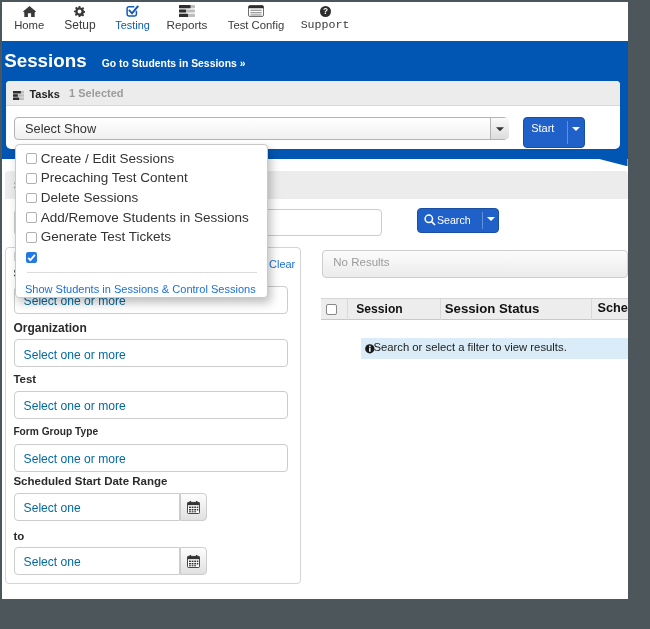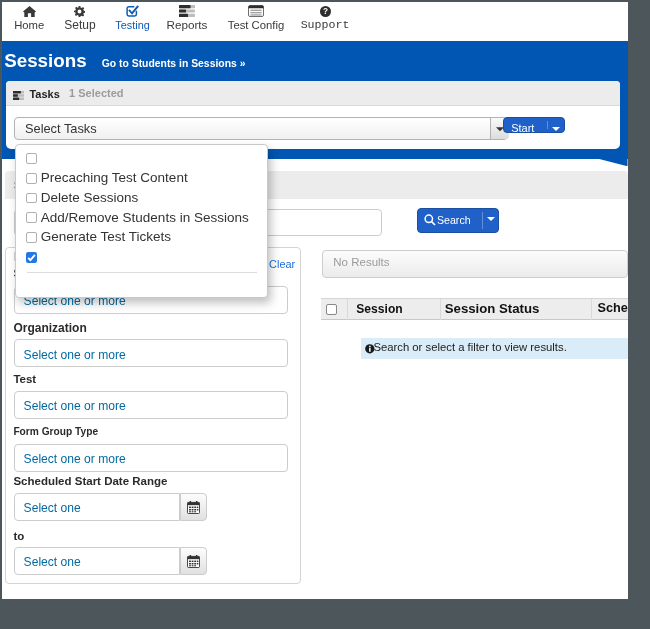--- a/index.html
+++ b/index.html
@@ -14,21 +14,21 @@
   
   .tpanel { left:2px; top:80.5px; width:625.5px; height:78px; background:#0056b2; }
   .ttail { left:596px; top:158.5px; width:31.5px; height:7.8px; background:#0056b2; clip-path:polygon(4% 0, 100% 0, 100% 100%); }
   .tinner { left:5.5px; top:80.5px; width:614px; height:68.5px; background:#fff; border-radius:4px 4px 5px 5px; }
   .thead { left:5.5px; top:80.5px; width:614px; height:25.5px; background:#ececec; border-bottom:1px solid #d8d8d8; border-radius:4px 4px 0 0; }
   .combo { left:14px; top:117px; width:494px; height:23px; border:1px solid #b3b3b3; border-radius:4px; background:linear-gradient(#ffffff,#f0f0f0); }
   .ccaret { position:absolute; left:474.6px; top:0; width:19.4px; height:21px; border-left:1px solid #b3b3b3; background:linear-gradient(#fafafa,#dcdcdc); border-radius:0 3px 3px 0; }
   .car { width:0; height:0; border-left:4px solid transparent; border-right:4px solid transparent; border-top:4.8px solid #333; position:absolute; left:50%; top:50%; transform:translate(-50%,-45%); }
   .wcar { width:0; height:0; border-left:4px solid transparent; border-right:4px solid transparent; border-top:4.6px solid #fff; position:absolute; }
   .btnb { background:#1f60c9; border:1px solid #1a4fa0; border-radius:4px; }
-  .start { left:503px; top:117px; width:61.5px; height:16px; }
+  .start { left:523px; top:117px; width:61.5px; height:31px; }
   .shead { left:5px; top:171px; width:622.5px; height:28.3px; background:#ececec; border-radius:4px 4px 0 0; }
   .sinput { left:14px; top:209px; width:367.5px; height:27px; border:1px solid #ccc; border-radius:4px; background:#fff; }
   .sbtn { left:417px; top:208px; width:81.7px; height:25px; }
   
   .fpanel { left:4.5px; top:246.5px; width:296px; height:337.5px; border:1px solid #d4d4d4; border-radius:4px; background:#fff; }
   .flink { position:absolute; font-size:10.7px; line-height:1; color:#1a6fd8; }
   .flbl { position:absolute; left:13.4px; font-size:12px; line-height:1; font-weight:bold; color:#2b2b2b; white-space:nowrap; }
   .finput { position:absolute; left:14px; width:273.5px; height:28px; border:1px solid #ccc; border-radius:4px; background:#fff; }
   .ph { position:absolute; left:8.6px; top:8.3px; font-size:12.1px; line-height:1; color:#0369a1; white-space:nowrap; }
   .dinput { position:absolute; left:14px; width:166px; height:28px; border:1px solid #ccc; border-radius:4px 0 0 4px; background:#fff;padding-left:15px; }
@@ -103,21 +103,21 @@
       <rect x="0" y="3.3" width="11" height="2.4" rx="0.5" fill="#bdbdbd"></rect>
       <rect x="0" y="3.3" width="4.8" height="2.4" rx="0.3" fill="#2e2e2e"></rect>
       <rect x="0" y="6.6" width="11" height="2.4" rx="0.5" fill="#bdbdbd"></rect>
       <rect x="0" y="6.6" width="6.2" height="2.4" rx="0.3" fill="#2e2e2e"></rect>
     </g>
   </svg>
   <div class="abs" style="left:29.4px;top:89.2px;font-size:11px;line-height:1;font-weight:bold;color:#222;">Tasks</div>
   <div class="abs" style="left:69.1px;top:87.6px;font-size:11px;line-height:1;font-weight:bold;color:#9b9b9b;">1 Selected</div>
 
   <div class="abs combo">
-    <span style="position:absolute;left:10px;top:5px;font-size:12.8px;line-height:1;color:#333;">Select Tasks</span>
+    <span style="position:absolute;left:10px;top:5px;font-size:12.8px;line-height:1;color:#333;">Select Show</span>
     <span class="ccaret">
       <span class="car"></span>
     </span>
   </div>
   <div class="abs start btnb">
     <span style="position:absolute;left:-2.5px;top:0;width:42.5px;height:20.5px;text-align:center;line-height:20.5px;font-size:11px;color:#fff;">Start</span>
     <span style="position:absolute;left:42.5px;top:3px;bottom:3px;border-left:1px solid rgba(255,255,255,0.3);"></span>
     <span class="wcar" style="left:48px;top:8.5px;"></span>
   </div>
 
@@ -222,32 +222,34 @@
     <svg style="position:absolute;left:4.2px;top:6.3px;" width="9.6" height="9.6" viewBox="0 0 12 12">
       <circle cx="6" cy="6" r="5.8" fill="#1a1a1a"></circle>
       <rect x="5" y="5" width="2.1" height="4.7" fill="#d9ecf7"></rect>
       <rect x="5" y="2.2" width="2.1" height="2" fill="#d9ecf7"></rect>
     </svg>
     <span style="position:absolute;left:12.4px;top:4.3px;font-size:11.3px;line-height:1;color:#222;white-space:nowrap;">Search or select a filter to view results.</span>
   </div>
 
   <div class="abs dd">
     <span class="ddcb" style="top:8.9px;"></span>
+    <span class="ddlbl" style="top:7.1px;">Create / Edit Sessions</span>
     <span class="ddcb" style="top:28.6px;"></span>
     <span class="ddlbl" style="top:26.8px;">Precaching Test Content</span>
     <span class="ddcb" style="top:48.2px;"></span>
     <span class="ddlbl" style="top:46.4px;">Delete Sessions</span>
     <span class="ddcb" style="top:67.9px;"></span>
     <span class="ddlbl" style="top:66.1px;">Add/Remove Students in Sessions</span>
     <span class="ddcb" style="top:87.6px;"></span>
     <span class="ddlbl" style="top:85.8px;">Generate Test Tickets</span>
     <span style="position:absolute;left:10.5px;top:107.2px;width:11px;height:11px;border-radius:2.2px;background:#2277e6;">
       <svg style="display:block" width="11" height="11" viewBox="0 0 11 11">
         <path fill="none" stroke="#fff" stroke-width="1.9" d="M2.2 5.9 L4.4 8.1 L8.9 2.8"></path>
       </svg>
     </span>
     <span style="position:absolute;left:11.5px;top:127.1px;width:230px;border-top:1px solid #dcdcdc;"></span>
+    <span style="position:absolute;left:9.4px;top:139.4px;font-size:11.05px;line-height:1;color:#1a6fd8;white-space:nowrap;">Show Students in Sessions &amp; Control Sessions</span>
   </div>
 
   <div class="ov" style="left:0;top:0;width:650px;height:2px;"></div>
   <div class="ov" style="left:0;top:0;width:2px;height:629px;"></div>
   <div class="ov" style="left:627.5px;top:0;width:22.5px;height:629px;"></div>
   <div class="ov" style="left:0;top:598.5px;width:650px;height:30.5px;"></div>
 
 </body></html>

